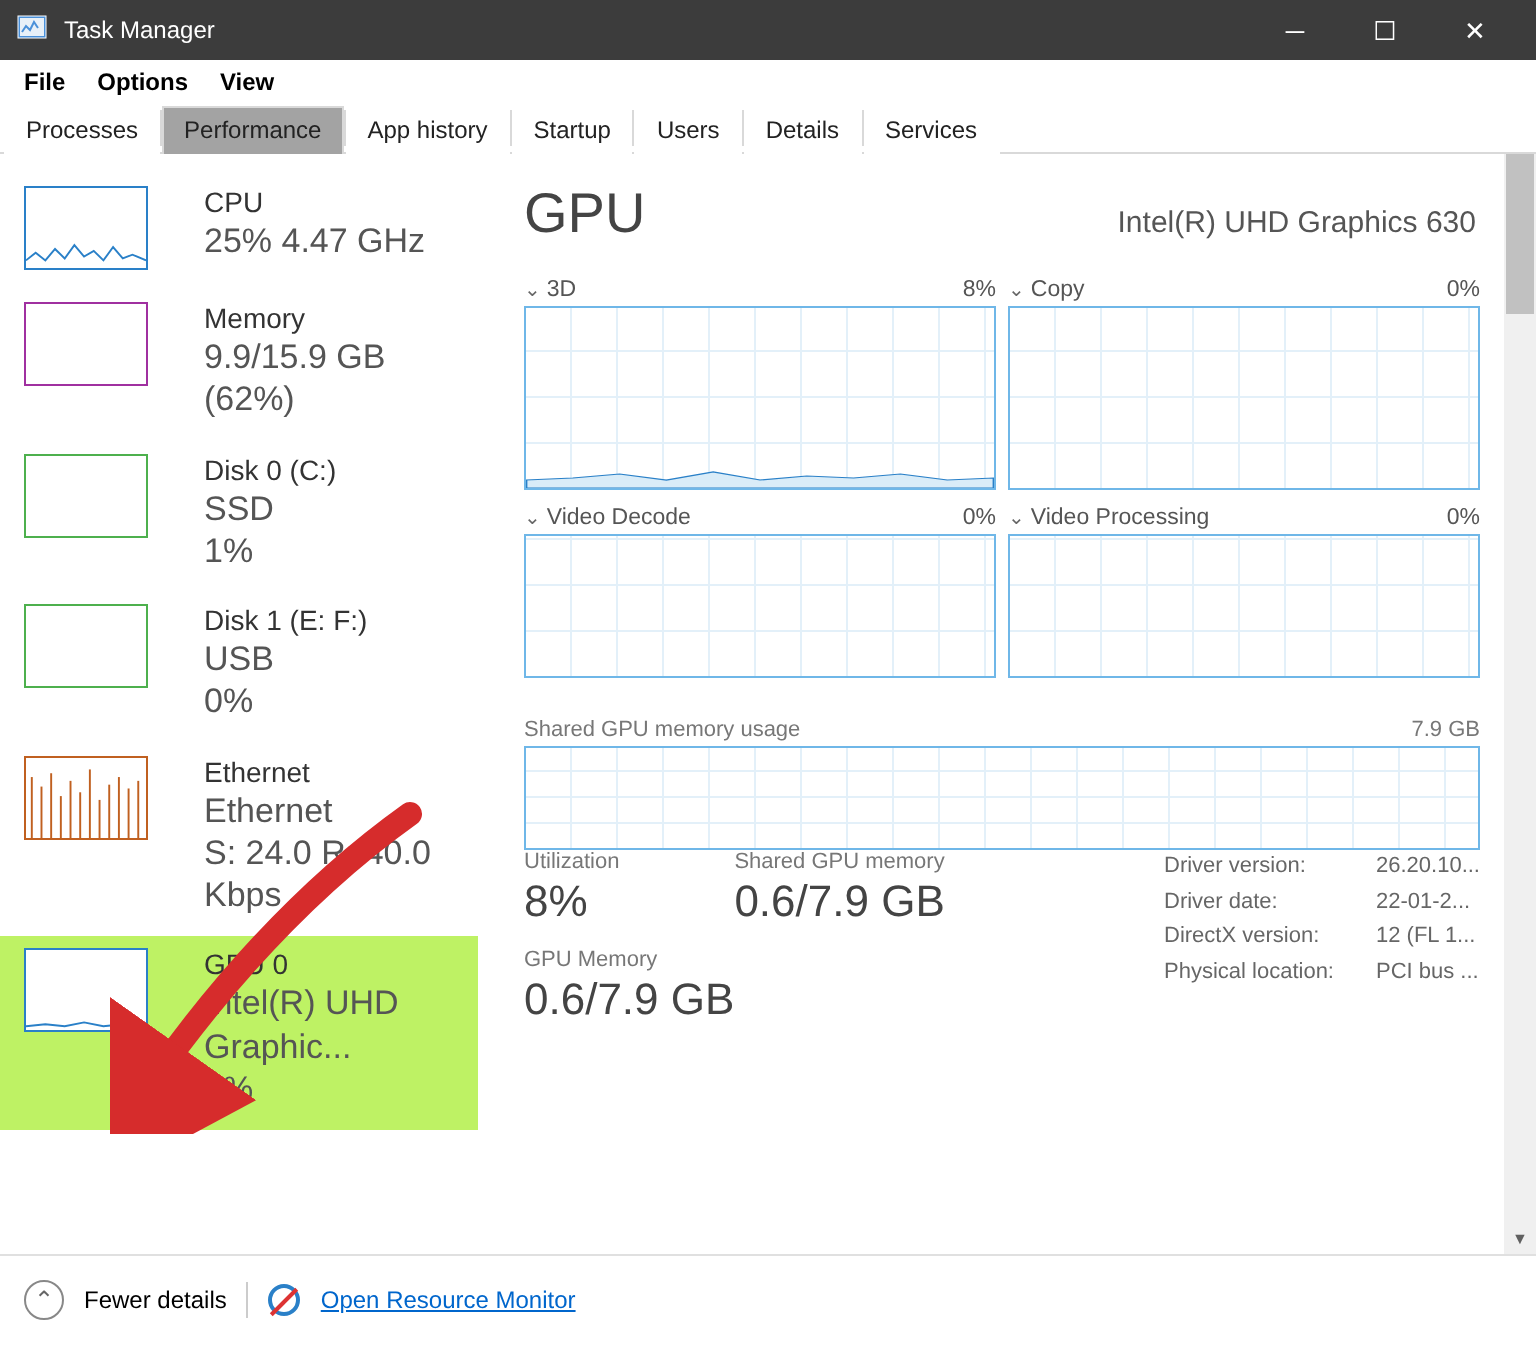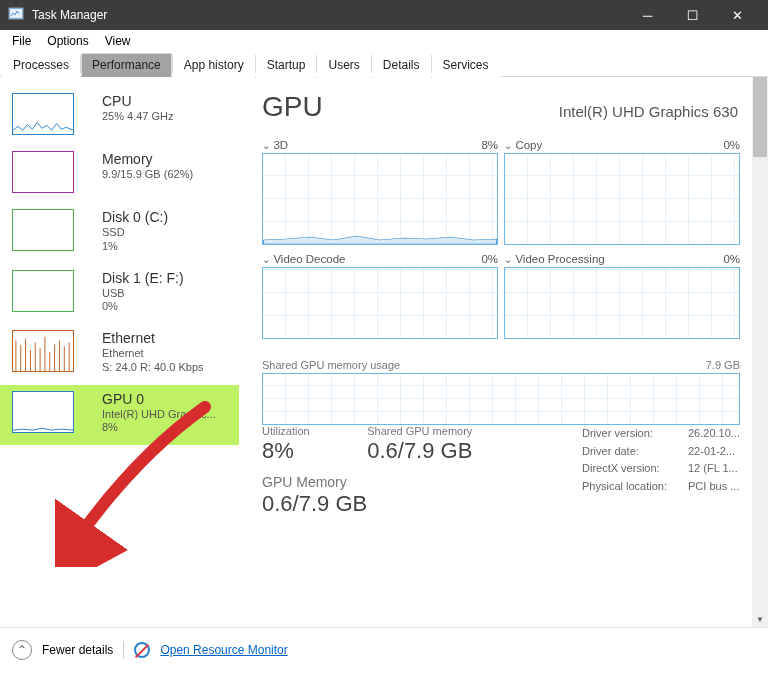--- a/index.html
+++ b/index.html
@@ -3,37 +3,37 @@
   <meta charset="utf-8">
   <style>
     * { margin: 0; padding: 0; box-sizing: border-box; font-family: "Segoe UI", Tahoma, sans-serif; }
     body { width: 768px; height: 682px; background: #fff; overflow: hidden; font-size: 13px; position: relative; }
 
     .titlebar { height: 30px; background: #3c3c3c; color: #fff; display: flex; align-items: center; padding: 0 8px; }
     .titlebar .icon { width: 16px; height: 16px; margin-right: 8px; }
     .titlebar .title { flex: 1; font-size: 12px; }
     .titlebar .winbtn { width: 45px; height: 30px; display: flex; align-items: center; justify-content: center; color: #fff; }
 
-    .menubar { height: 22px; display: flex; align-items: center; padding: 0 4px; font-size: 12px; }
+    .menubar { height: 22px; display: flex; align-items: center; padding: 0 4px; font-size: 12px; font-weight: bold; }
     .menubar span { padding: 2px 8px; }
 
     .tabs { display: flex; border-bottom: 1px solid #d9d9d9; padding-left: 2px; font-size: 12px; }
     .tabs .tab { padding: 4px 10px 5px; border: 1px solid transparent; border-bottom: none; background: #fff; position: relative; top: 1px; color: #222; }
     .tabs .tab.active { border-color: #d9d9d9; background: #a3a3a3; }
     .tabs .sep { border-left: 1px solid #d9d9d9; margin: 3px 0; }
 
     .content { display: flex; height: 550px; position: relative; }
 
     .sidebar { width: 240px; border-right: 1px solid transparent; padding-top: 10px; }
     .sideitem { display: flex; padding: 6px 12px 10px 12px; gap: 28px; }
     .sideitem.selected { background: #bef264; }
     .thumb { width: 62px; height: 42px; border: 1px solid #888; background: #fff; position: relative; flex-shrink: 0; }
     .thumb svg { position: absolute; bottom: 0; left: 0; width: 100%; height: 100%; }
     .sidetext h4 { font-size: 14px; font-weight: 400; color: #333; margin-bottom: 1px; }
-    .sidetext .sub { font-size: 11px; color: #555; line-height: 1.25; }
+    .sidetext .sub { font-size: 17px; color: #555; line-height: 1.25; }
 
     .scrollbar { position: absolute; right: 0; top: 0; bottom: 0; width: 16px; background: #f0f0f0; }
     .scrollbar .thumbv { position: absolute; top: 0; left: 1px; right: 1px; height: 80px; background: #c1c1c1; }
     .scrollbar .arrow { position: absolute; left: 0; right: 0; height: 16px; display: flex; align-items: center; justify-content: center; color: #606060; font-size: 8px; }
     .scrollbar .arrow.down { bottom: 0; }
 
     .main { flex: 1; padding: 14px 28px 10px 22px; position: relative; }
     .main h1 { font-size: 28px; font-weight: 400; color: #444; }
     .gpu-name { position: absolute; right: 30px; top: 26px; font-size: 15px; color: #555; }
 
@@ -53,21 +53,21 @@
     .membox { height: 52px; border: 1px solid #6fb7e8; position: relative; }
     .membox .grid { position: absolute; inset: 0; background:
       repeating-linear-gradient(0deg, transparent, transparent 12px, #e3f0f9 12px, #e3f0f9 13px),
       repeating-linear-gradient(90deg, transparent, transparent 22px, #e3f0f9 22px, #e3f0f9 23px);
     }
 
     .stats { display: flex; }
     .statcol { flex: 0 0 auto; }
     .statlabel { font-size: 11px; color: #777; }
     .statval { font-size: 22px; color: #444; margin-top: 1px; }
-    .statlabel2 { font-size: 14px; color: #777; margin-top: 10px; }
+    .statlabel2 { font-size: 11px; color: #777; margin-top: 10px; }
 
     .meta { margin-left: auto; flex-shrink: 0; }
     .metarow { display: flex; font-size: 11px; color: #666; gap: 12px; line-height: 1.6; }
     .metarow .k { width: 94px; }
 
     .footer { height: 44px; border-top: 1px solid #e0e0e0; display: flex; align-items: center; padding: 0 12px; gap: 10px; font-size: 12px; }
     .footer .circ { width: 20px; height: 20px; border: 1px solid #888; border-radius: 50%; display: flex; align-items: center; justify-content: center; color: #666; }
     .footer .divider { width: 1px; height: 18px; background: #ccc; }
     .footer a { color: #0066cc; text-decoration: underline; }
     .footer .circ2 { width: 16px; height: 16px; border: 2px solid #2a80c8; border-radius: 50%; position: relative; }

